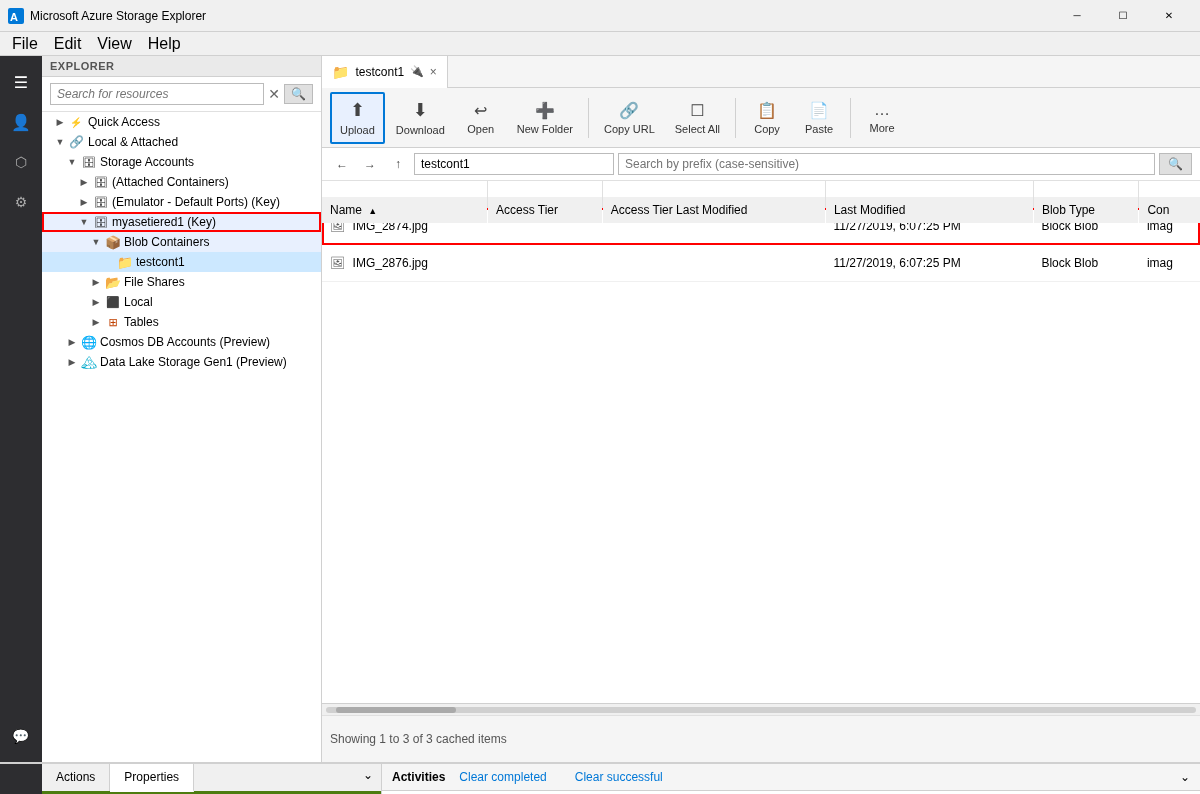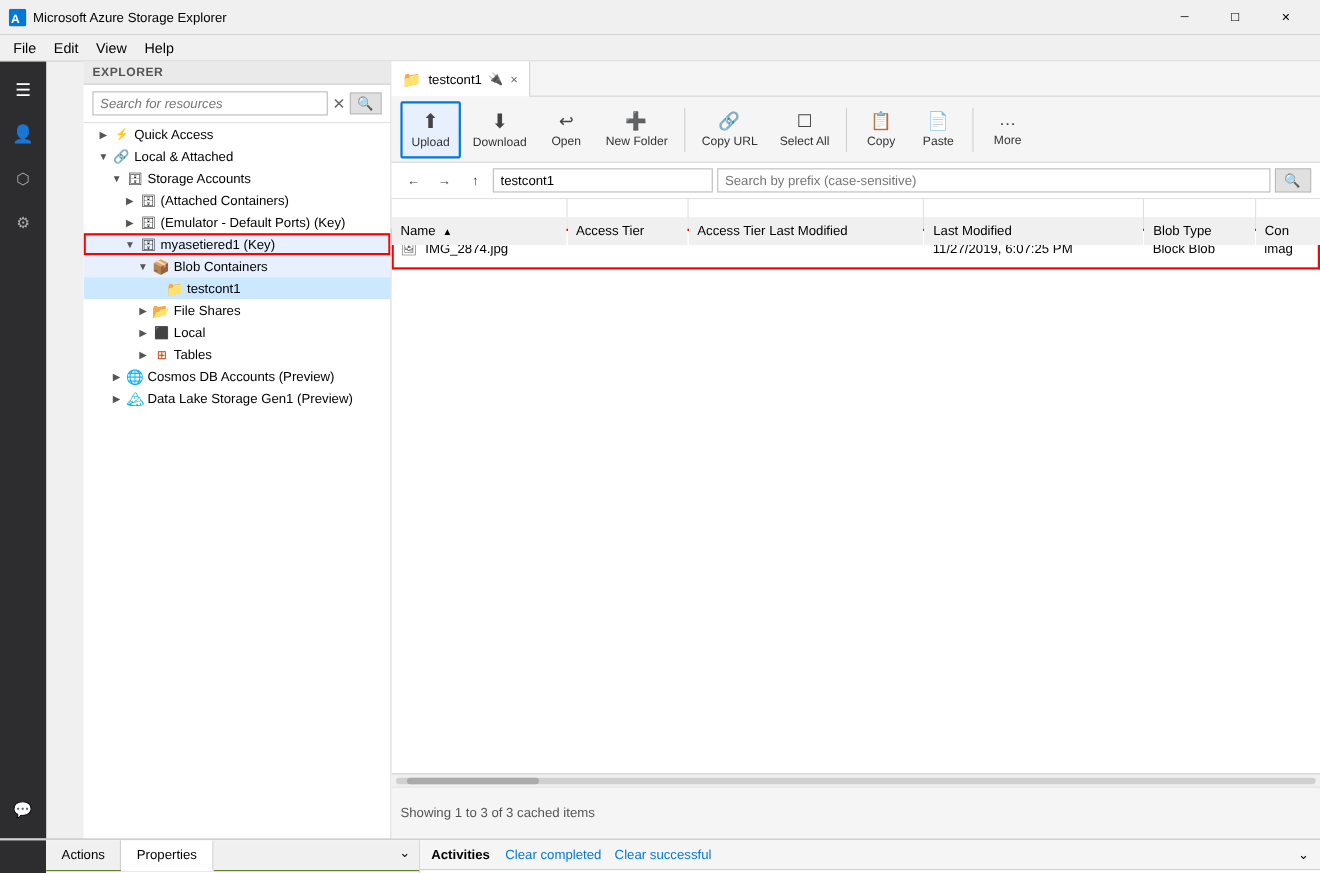--- a/index.html
+++ b/index.html
@@ -6,31 +6,31 @@
     body { font-family: 'Segoe UI', Arial, sans-serif; font-size: 12px; background: #f0f0f0; color: #000; width: 1200px; height: 794px; overflow: hidden; }
 
     
     .title-bar { display: flex; align-items: center; background: #f0f0f0; height: 32px; padding: 0 8px; border-bottom: 1px solid #d0d0d0; user-select: none; }
     .title-bar .app-icon { width: 16px; height: 16px; margin-right: 6px; }
     .title-bar .title-text { flex: 1; font-size: 12px; }
     .title-bar .win-btn { width: 46px; height: 32px; display: flex; align-items: center; justify-content: center; cursor: pointer; font-size: 10px; }
 
     
     .menu-bar { display: flex; background: #f0f0f0; height: 24px; padding: 0 4px; border-bottom: 1px solid #d0d0d0; }
-    .menu-bar .menu-item { padding: 2px 8px; cursor: pointer; display: flex; align-items: center; font-size: 13px; }
+    .menu-bar .menu-item { padding: 2px 8px; cursor: pointer; display: flex; align-items: center; font-size: 16px; }
 
     
     .main-layout { display: flex; height: calc(794px - 56px - 32px); }
 
     
     .sidebar-icons { width: 42px; background: #2d2d30; display: flex; flex-direction: column; align-items: center; padding-top: 8px; gap: 4px; }
     .sidebar-icons .si-btn { width: 36px; height: 36px; display: flex; align-items: center; justify-content: center; cursor: pointer; color: #ccc; border-radius: 2px; }
 
     
-    .explorer-panel { width: 280px; background: #fff; border-right: 1px solid #d0d0d0; display: flex; flex-direction: column; margin-left: 34px; }
+    .explorer-panel { width: 280px; background: #fff; border-right: 1px solid #d0d0d0; display: flex; flex-direction: column; }
     .explorer-header { background: #eaeaea; padding: 4px 8px; font-size: 11px; font-weight: 600; color: #555; letter-spacing: 0.5px; border-bottom: 1px solid #d0d0d0; }
     .explorer-search { display: flex; align-items: center; padding: 6px 8px; border-bottom: 1px solid #e0e0e0; gap: 4px; }
     .explorer-search input { flex: 1; border: 1px solid #bbb; padding: 3px 6px; font-size: 12px; outline: none; font-style: italic; }
     .explorer-search .clear-btn { cursor: pointer; color: #666; font-size: 14px; }
     .explorer-search .search-btn { background: #e0e0e0; border: 1px solid #bbb; padding: 2px 6px; cursor: pointer; font-size: 12px; }
     .explorer-actions { display: flex; justify-content: space-between; padding: 4px 8px; border-bottom: 1px solid #e0e0e0; }
     .explorer-actions span { color: #0078d7; cursor: pointer; font-size: 12px; }
     .explorer-tree { flex: 1; overflow-y: auto; font-size: 12px; }
     .tree-item { display: flex; align-items: center; padding: 2px 4px; cursor: pointer; white-space: nowrap; }
     .tree-item.selected { background: #cce8ff; }
@@ -84,31 +84,31 @@
     .status-bar { padding: 16px 8px; font-size: 12px; color: #555; border-top: 1px solid #e0e0e0; background: #f5f5f5; }
     .scrollbar-area { height: 12px; background: #f0f0f0; border-top: 1px solid #d0d0d0; display: flex; align-items: center; padding: 0 4px; }
     .scrollbar-track { flex: 1; height: 6px; background: #d0d0d0; border-radius: 3px; position: relative; }
     .scrollbar-thumb { width: 120px; height: 6px; background: #aaa; border-radius: 3px; position: absolute; left: 10px; }
 
     
     .bottom-section { display: flex; height: 220px; border-top: 2px solid #d0d0d0; }
 
     
     .properties-panel { width: 340px; background: #fff; border-right: 1px solid #d0d0d0; display: flex; flex-direction: column; }
-    .props-tabs { display: flex; background: #f0f0f0; border-bottom: 1px solid #4d7c0f; }
+    .props-tabs { display: flex; background: #f0f0f0; border-bottom: 3px solid #4d7c0f; }
     .props-tab { padding: 6px 14px; cursor: pointer; font-size: 12px; border-right: 1px solid #d0d0d0; }
     .props-tab.active { background: #fff; border-bottom: 2px solid #fff; margin-bottom: -1px; }
     .props-tab-collapse { margin-left: auto; padding: 4px 8px; cursor: pointer; }
     .props-body { flex: 1; overflow-y: auto; padding: 4px 0; }
 
     
     .activities-panel { flex: 1; background: #fff; display: flex; flex-direction: column; }
     .act-header { display: flex; align-items: flex-start; padding: 6px 10px; background: #f5f5f5; border-bottom: 1px solid #d0d0d0; gap: 2px; }
     .act-title { font-size: 12px; font-weight: 600; }
-    .act-links { display: flex; gap: 12px; margin-left: 12px; }
+    .act-links { display: flex; gap: 28px; margin-left: 12px; }
     .act-link { color: #0078d7; cursor: pointer; font-size: 12px; }
     .act-collapse { margin-left: auto; cursor: pointer; }
     .act-body { flex: 1; overflow-y: auto; padding: 6px 8px; }
 
     
     .sidebar-bottom { margin-top: auto; }
 
     
     .row-highlight { outline: 2px solid red; outline-offset: -2px; }
   </style>
@@ -314,20 +314,31 @@
             <td>
               <span class="file-icon">🖼</span>
               <span>IMG_2874.jpg</span>
             </td>
             <td></td>
             <td></td>
             <td>11/27/2019, 6:07:25 PM</td>
             <td>Block Blob</td>
             <td>imag</td>
           </tr>
+          <tr>
+            <td>
+              <span class="file-icon">🖼</span>
+              <span>IMG_2876.jpg</span>
+            </td>
+            <td></td>
+            <td></td>
+            <td>11/27/2019, 6:07:25 PM</td>
+            <td>Block Blob</td>
+            <td>imag</td>
+          </tr>
         </tbody>
       </table>
     </div>
 
     <div class="scrollbar-area">
       <div class="scrollbar-track">
         <div class="scrollbar-thumb"></div>
       </div>
     </div>
 

